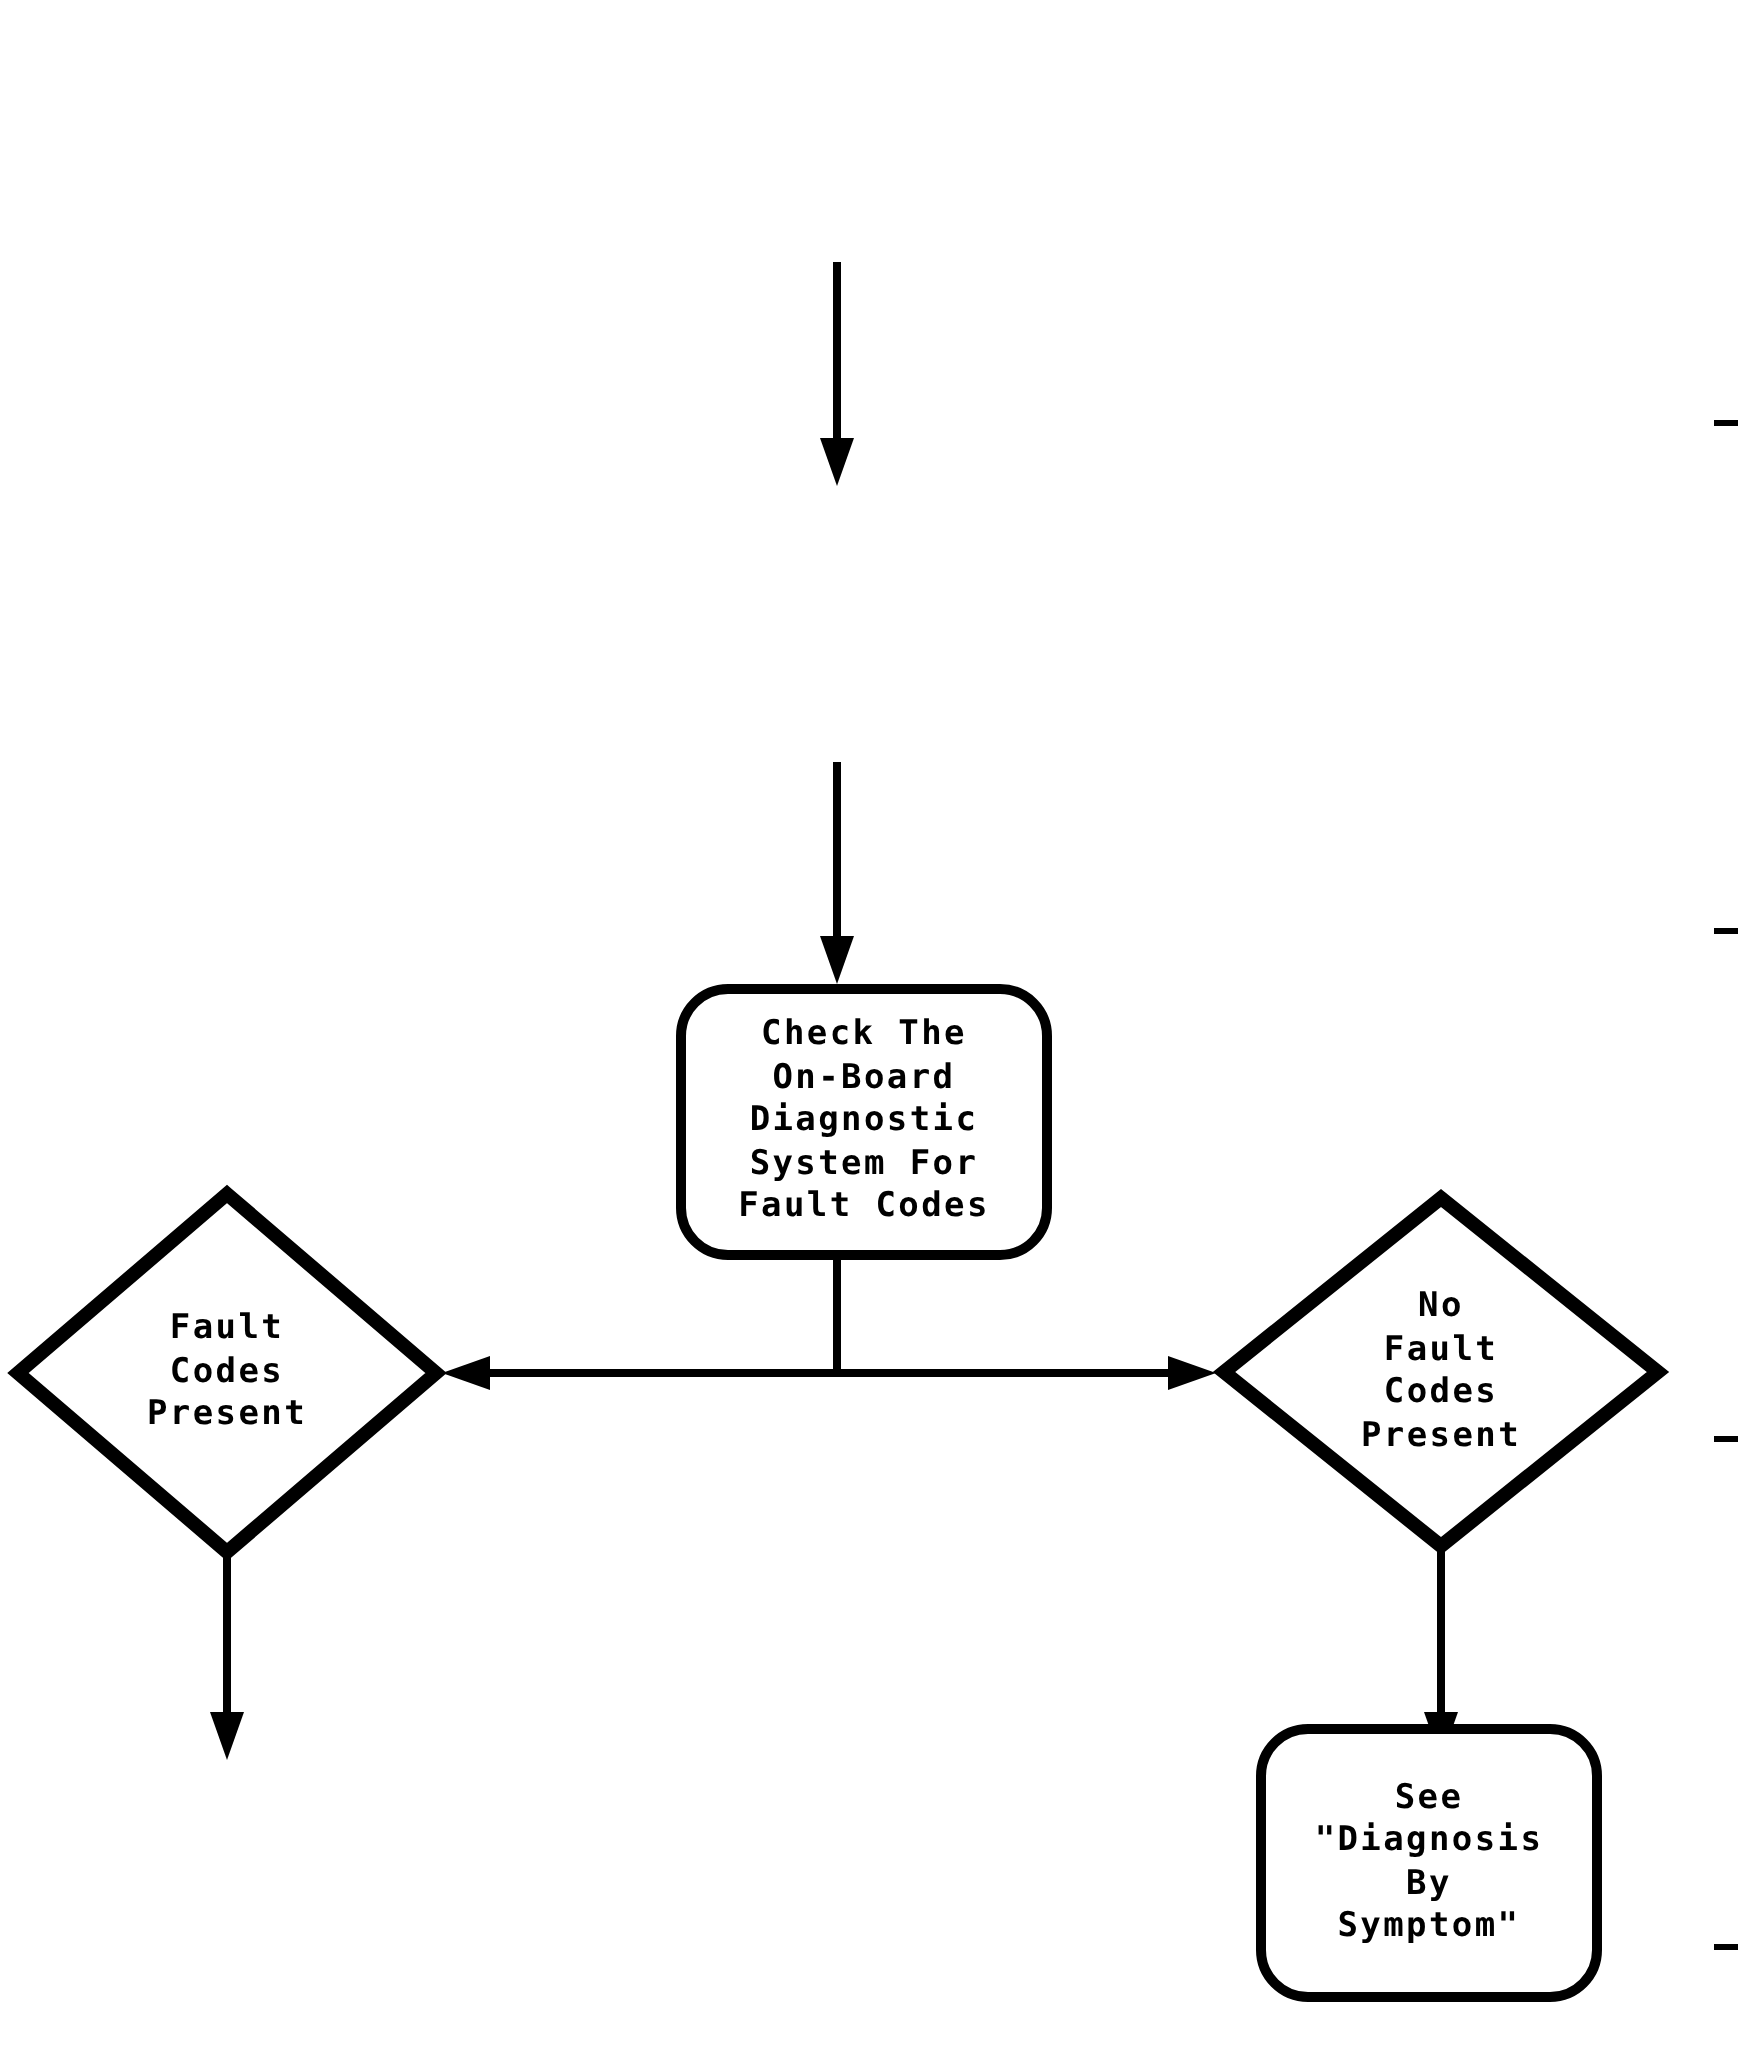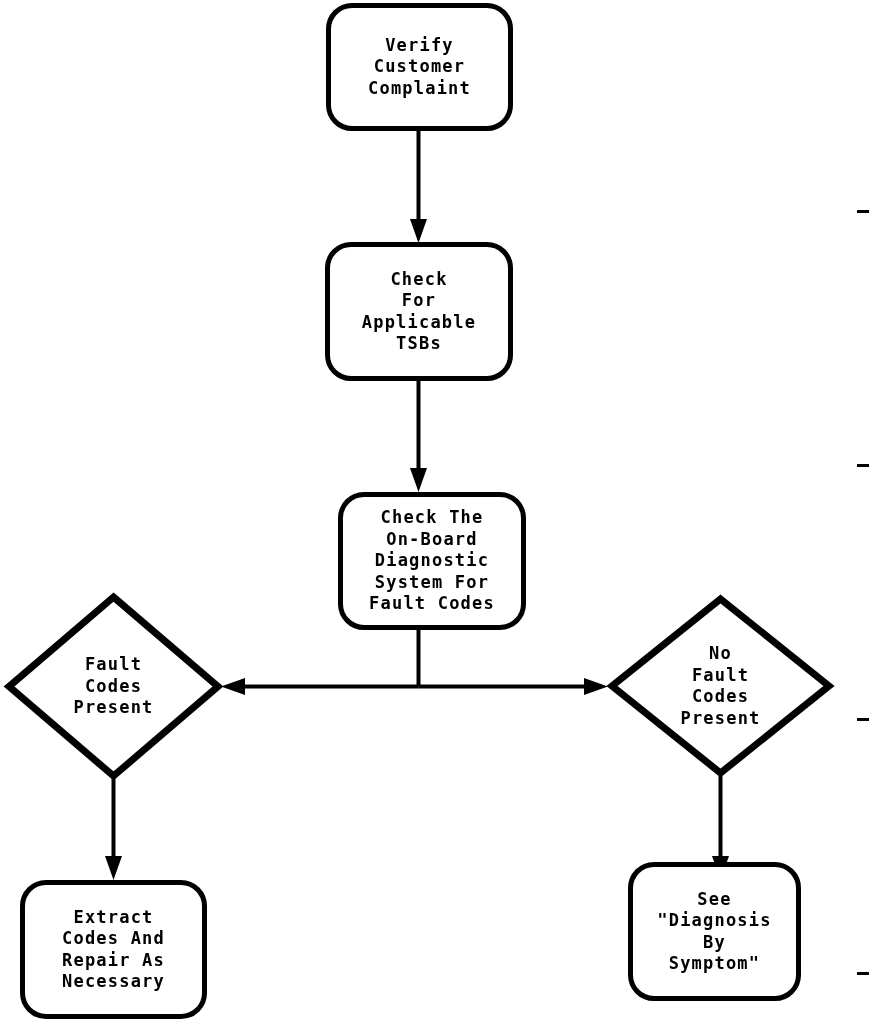--- a/index.html
+++ b/index.html
@@ -108,32 +108,21 @@
       <line x1="113.5" y1="768" x2="113.5" y2="871" stroke="#000" stroke-width="4"></line>
       <polygon points="113.5,880 105,856 122,856" fill="#000"></polygon>
     </g>
 
     <g>
       <line x1="720.5" y1="775" x2="720.5" y2="871" stroke="#000" stroke-width="4"></line>
       <polygon points="720.5,880 712,856 729,856" fill="#000"></polygon>
     </g>
   </svg>
 
-  <div class="node process" style="left:326px; top:3px; width:187px; height:128px;">
-    <div class="node-label">Verify
-Customer
-Complaint</div>
-  </div>
 
-  <div class="node process" style="left:325px; top:242px; width:188px; height:139px;">
-    <div class="node-label">Check
-For
-Applicable
-TSBs</div>
-  </div>
 
   <div class="node process" style="left:338px; top:492px; width:188px; height:138px;">
     <div class="node-label">Check The
 On-Board
 Diagnostic
 System For
 Fault Codes</div>
   </div>
 
   <div class="decision" style="left:5px; top:593px; width:217px; height:187px;">
@@ -148,26 +137,20 @@
   <div class="decision" style="left:608px; top:595px; width:225px; height:182px;text-decoration:underline;">
     <svg width="225" height="182" viewBox="0 0 225 182">
       <polygon points="112.5,4 221,91 112.5,178 4,91" fill="#ffffff" stroke="#000000" stroke-width="7"></polygon>
     </svg>
     <div class="decision-label">No
 Fault
 Codes
 Present</div>
   </div>
 
-  <div class="node process" style="left:20px; top:880px; width:187px; height:139px;">
-    <div class="node-label">Extract
-Codes And
-Repair As
-Necessary</div>
-  </div>
 
   <div class="node process" style="left:628px; top:862px; width:173px; height:139px;">
     <div class="node-label">See
 "Diagnosis
 By
 Symptom"</div>
   </div>
 
   <div class="tick" style="left:857px; top:210px;"></div>
   <div class="tick" style="left:857px; top:464px;"></div>

